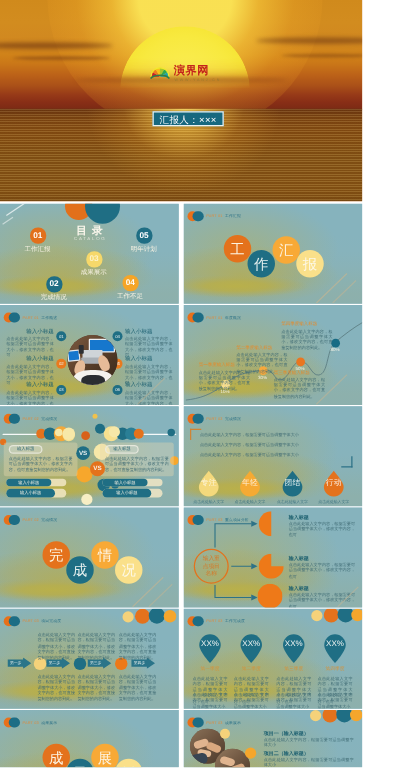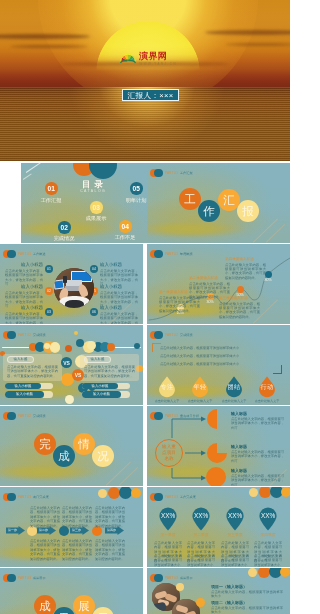--- a/index.html
+++ b/index.html
@@ -88,21 +88,21 @@
         </g>
       </svg>
       <div style="position:absolute;left:20px;top:1px;font-size:9px;font-weight:700;color:#c3231c;letter-spacing:.4px;line-height:10px;">演界网</div>
       <div style="position:absolute;left:20.5px;top:11.5px;font-size:2.9px;color:#9d7a2c;letter-spacing:1.5px;line-height:4px;">WWW.YANJ.CN</div>
     </div>
     <div class="hero-sub" style="left:122px;top:88.5px;width:57px;height:12.5px;font-size:7.6px;line-height:11px;letter-spacing:.3px;">汇报人：×××</div>
   </div>
 
   <div id="grid">
 
-  <div class="slide" style="left:0;top:163px;margin-left:21px;">
+  <div class="slide" style="left:0;top:163px;">
     <div class="sbg"></div>
     <div style="position:absolute;left:52px;top:-9px;width:22px;height:22px;border-radius:50%;background:#e2701b;"></div>
     <div style="position:absolute;left:68px;top:-12px;width:28px;height:28px;border-radius:50%;background:#1f6e84;"></div>
     <div style="position:absolute;left:5px;top:9px;width:19px;height:.7px;background:rgba(255,255,255,.7);transform:rotate(-34deg);transform-origin:left center;"></div>
     <div style="position:absolute;left:2px;top:16px;width:10px;height:.7px;background:rgba(255,255,255,.5);transform:rotate(-34deg);transform-origin:left center;"></div>
     <div class="tx" style="left:0;top:15.5px;width:143px;text-align:center;color:#fbf7ec;font-size:8.5px;letter-spacing:4px;text-indent:4px;font-weight:700;line-height:10px;">目录</div>
     <div class="tx" style="left:0;top:25.5px;width:143px;text-align:center;color:#e0e4da;font-size:3.5px;letter-spacing:1.4px;text-indent:1.4px;line-height:4px;">CATALOG</div>
     <div class="circ" style="left:24px;top:19px;width:12.5px;height:12.5px;background:#e2701b;">
           <span class="num" style="font-size:6.6px;">01</span>
         </div>

